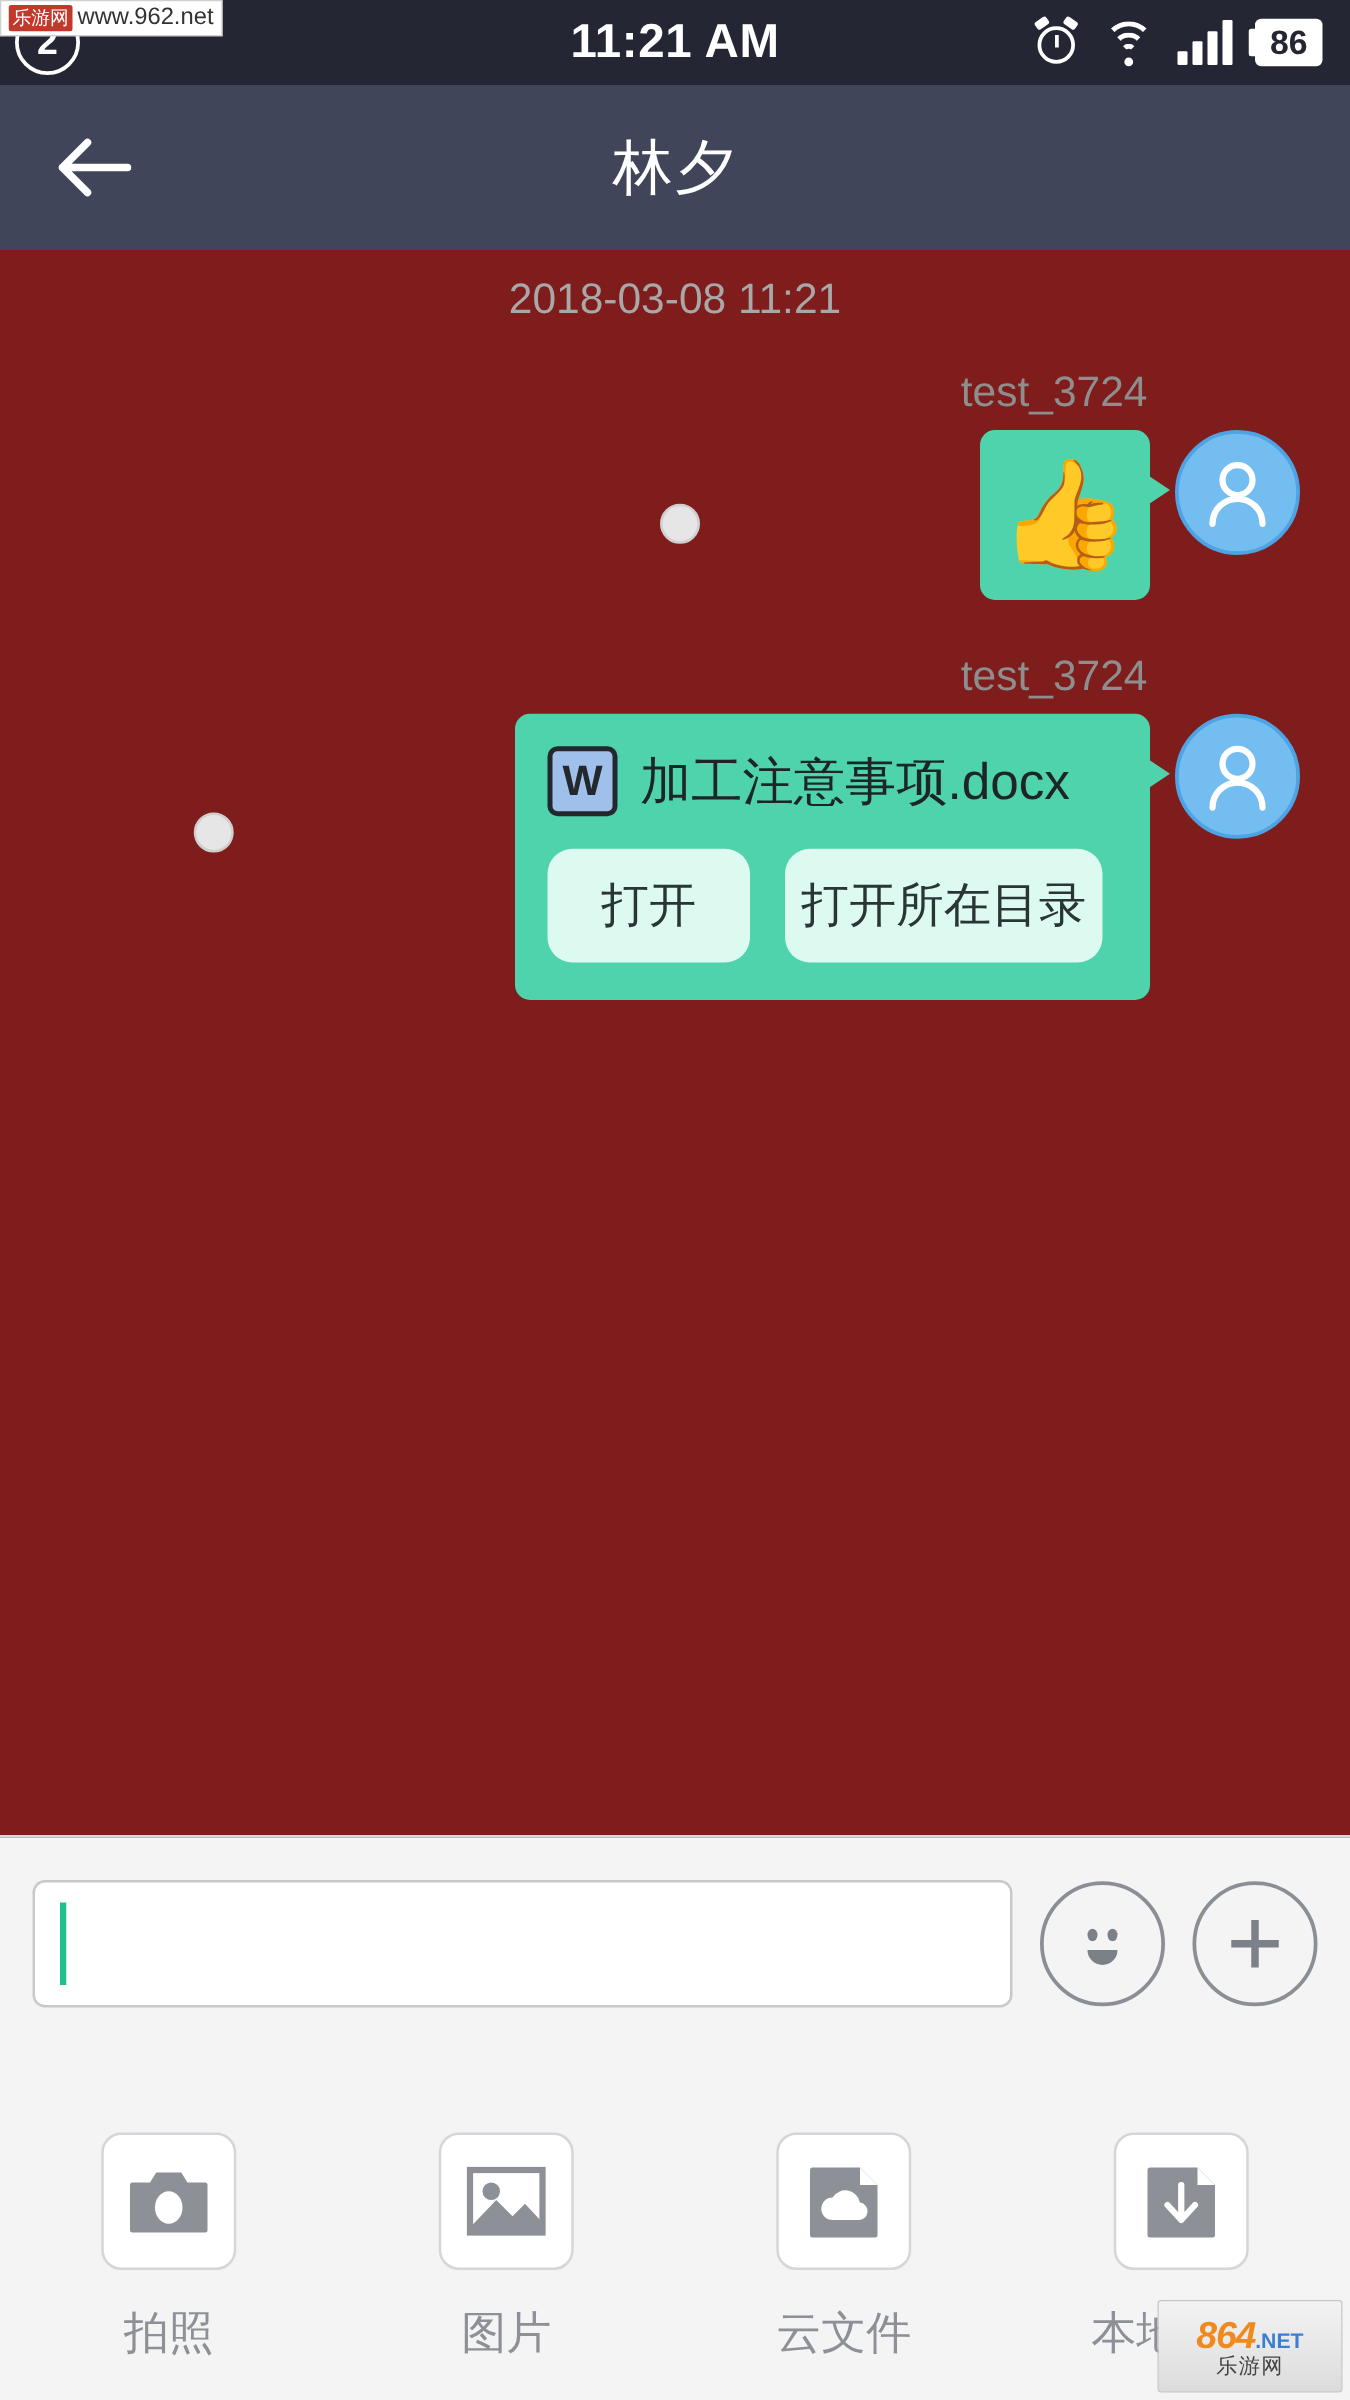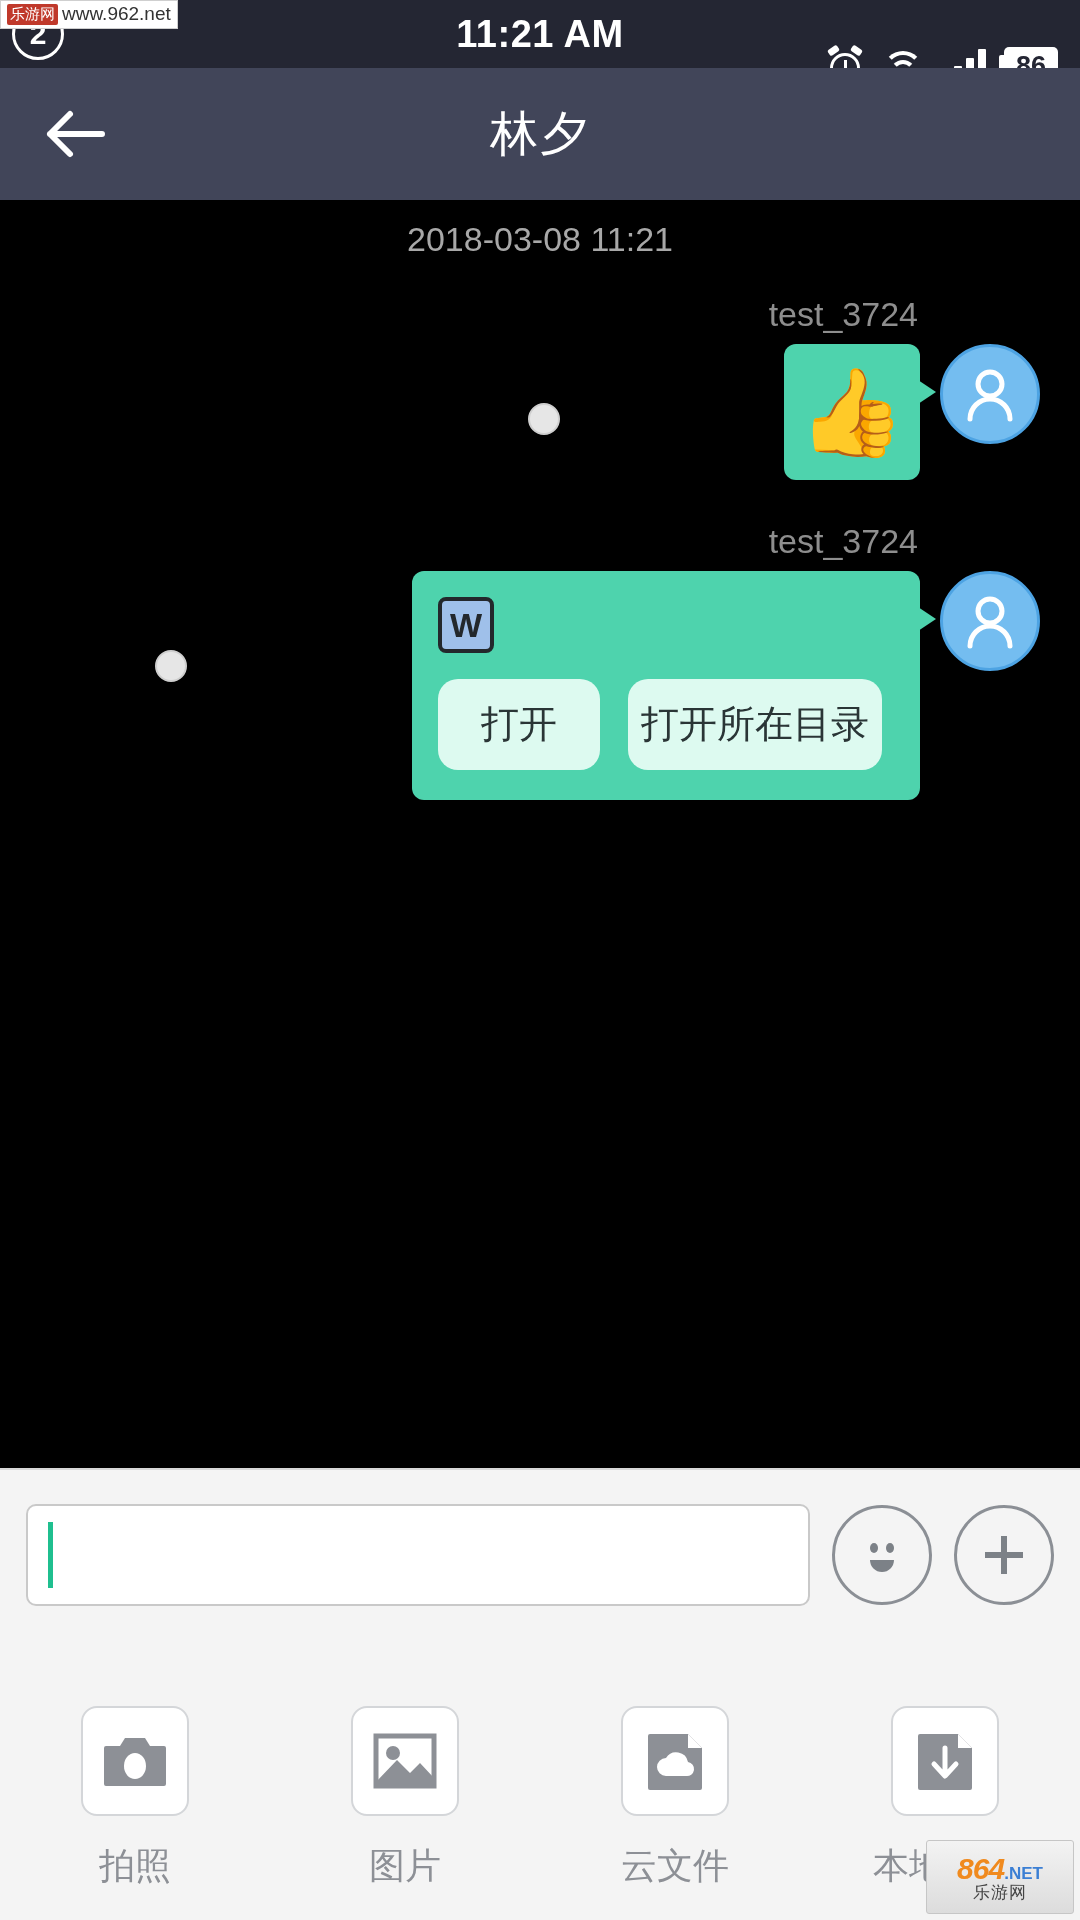--- a/index.html
+++ b/index.html
@@ -26,21 +26,21 @@
     display: flex; align-items: center; justify-content: center;
     font-size: 30px; font-weight: bold; line-height: 1;
   }
   .sb-time {
     position: absolute; left: 50%; top: 50%;
     transform: translate(-50%, -50%);
     font-size: 38px; letter-spacing: 0.5px; white-space: nowrap; font-weight: bold;
   }
   .sb-right {
     position: absolute; right: 22px; top: 50%; transform: translateY(-50%);
-    display: flex; align-items: flex-end; gap: 18px; margin-top: 32px;
+    display: flex; align-items: center; gap: 18px;
   }
   .icon-alarm { width: 38px; height: 38px; position: relative; }
   .icon-alarm .ring {
     position:absolute; left: 4px; top: 6px; width: 30px; height: 30px;
     border: 3px solid #fff; border-radius: 50%;
   }
   .icon-alarm .hand {
     position:absolute; left: 18px; top: 13px; width: 3px; height: 10px; background: #fff;
   }
   .icon-alarm .ear-l, .icon-alarm .ear-r {
@@ -109,21 +109,21 @@
   .appbar-title {
     position: absolute; left: 50%; top: 50%; transform: translate(-50%,-50%);
     color: #ffffff; font-size: 48px; font-weight: 400; letter-spacing: 2px;
     white-space: nowrap;
   }
 
   
   .chat {
     position: absolute; left: 0; top: 200px; right: 0;
     height: 1552px;
-    background: #000000;
+    background: #7f1d1d;
     overflow: hidden;
   }
   .date-divider {
     text-align: center; color: #a8a8a8; font-size: 34px;
     padding-top: 20px; padding-bottom: 18px;
   }
 
   .msg-row { position: relative; padding: 0 40px; margin-bottom: 8px; }
   .msg-name {
     text-align: right; color: #8e8e8e; font-size: 34px;
@@ -307,20 +307,21 @@
       </div>
     </div>
 
     <div class="msg-row" style="margin-top:42px;">
       <div class="msg-name">test_3724</div>
       <div class="msg-body">
         <div class="read-dot" style="left:155px; top:128px;"></div>
         <div class="bubble bubble-file">
           <div class="file-head">
             <div class="word-icon">W</div>
+            <div class="file-name">加工注意事项.docx</div>
           </div>
           <div class="file-actions">
             <div class="file-btn open">打开</div>
             <div class="file-btn dir">打开所在目录</div>
           </div>
         </div>
         <div class="avatar">
           <svg width="62" height="62" viewBox="0 0 62 62">
             <circle cx="31" cy="21" r="12" fill="none" stroke="#ffffff" stroke-width="5"></circle>
             <path d="M11 56 a20 20 0 0 1 40 0" fill="none" stroke="#ffffff" stroke-width="5" stroke-linecap="round"></path>

